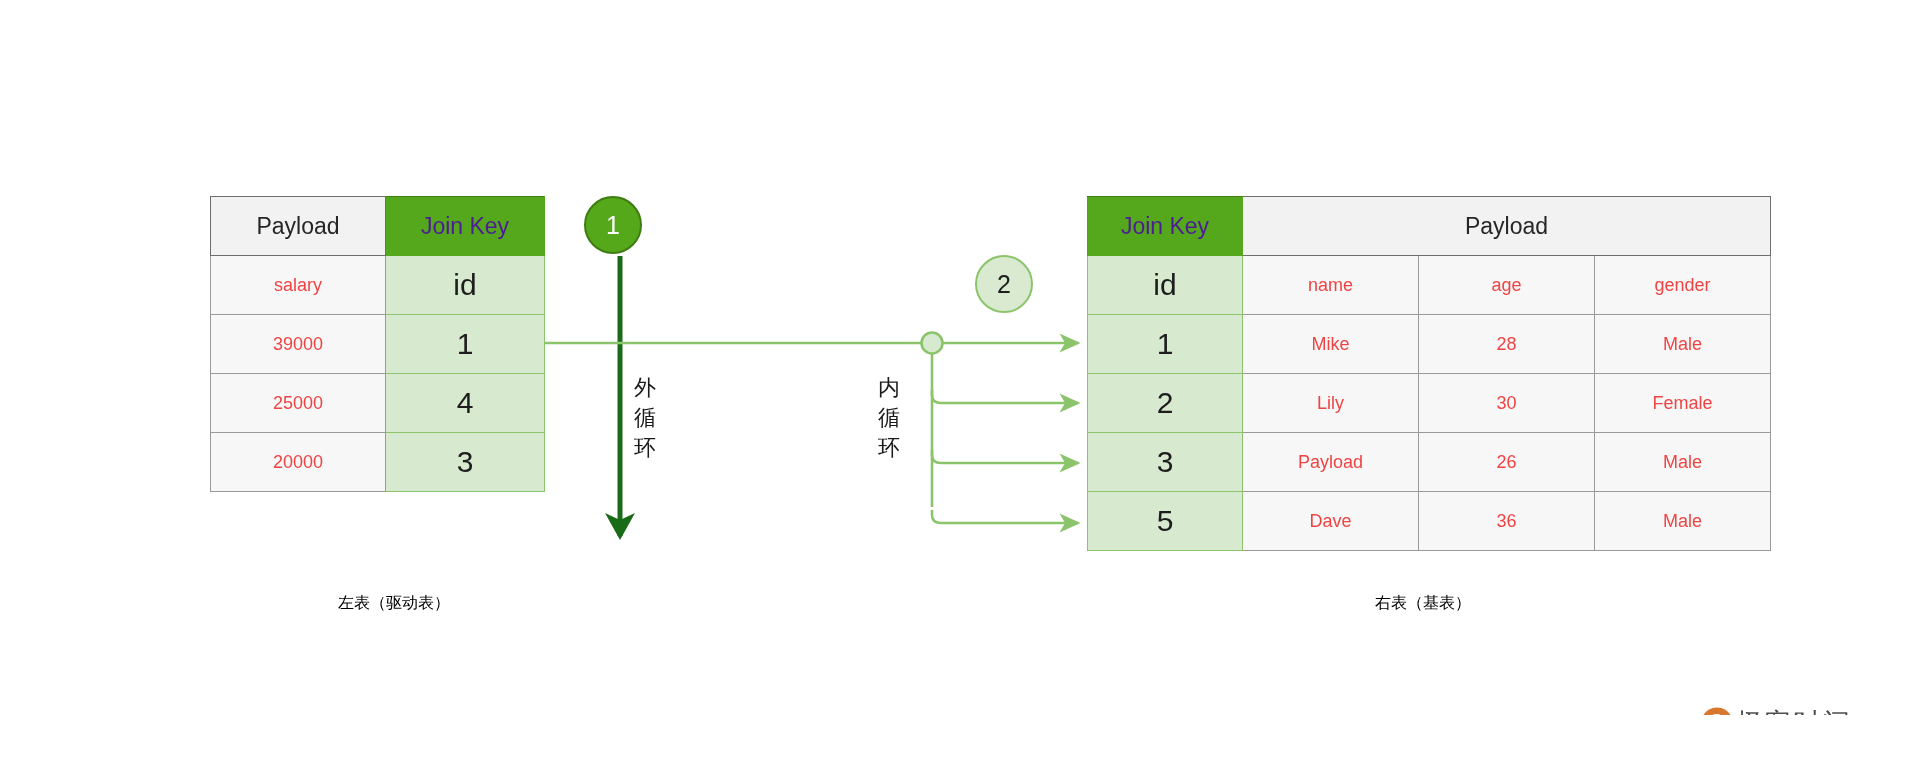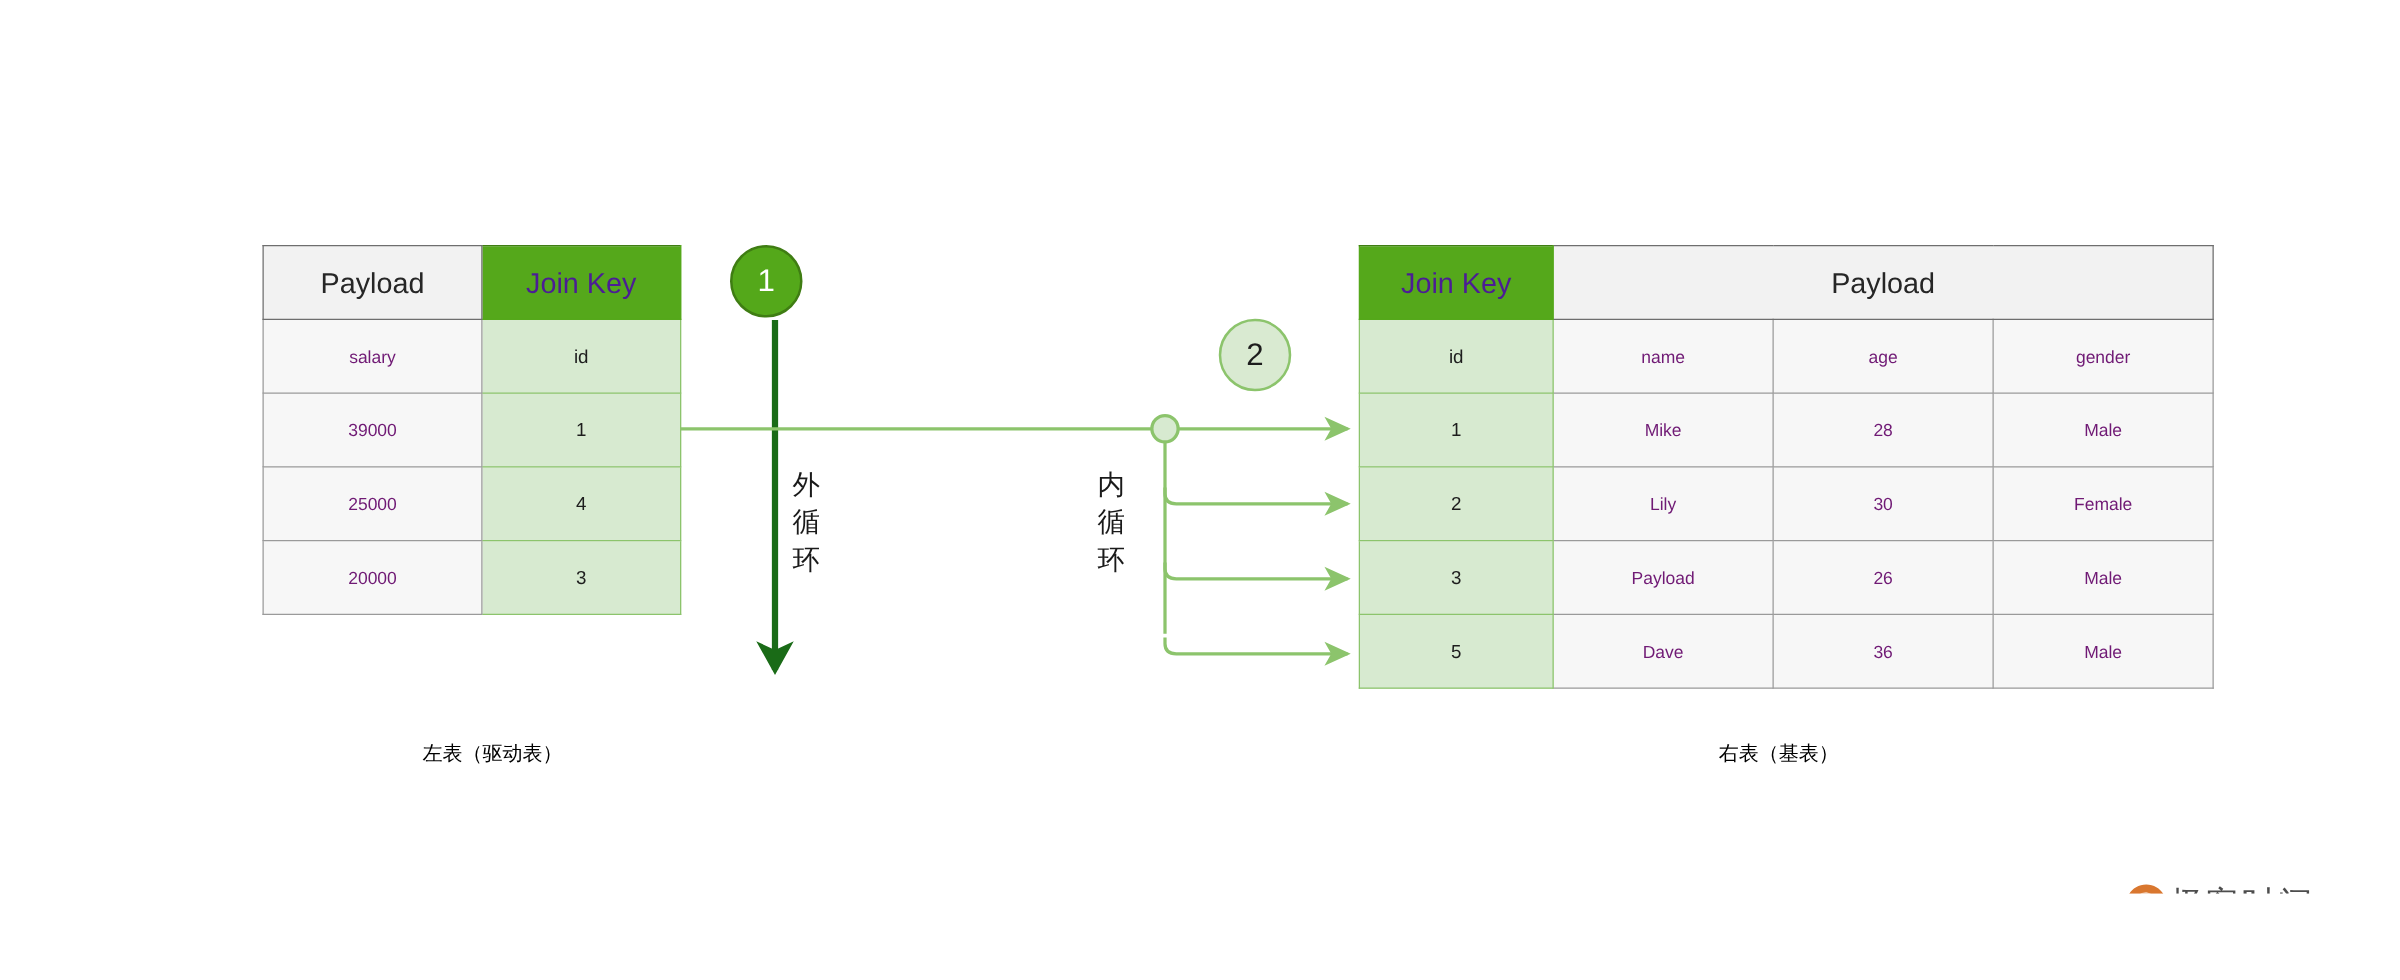--- a/index.html
+++ b/index.html
@@ -26,22 +26,22 @@
     border-collapse: collapse;
     table-layout: fixed;
     background: #fafafa;
   }
   .jtable td, .jtable th {
     border: 1px solid #9a9a9a;
     height: 59px;
     text-align: center;
     vertical-align: middle;
     font-weight: normal;
-    font-size: 14px;
-    color: #701a75;
+    font-size: 18px;
+    color: #ef4444;
     background: #f7f7f7;
     padding: 0;
     box-sizing: border-box;
   }
   .jtable th.hdr-plain {
     color: #262626;
     font-size: 23px;
     background: #f2f2f2;
     border-color: #6e6e6e;
   }
@@ -49,21 +49,21 @@
     background: #55a81b;
     color: #4c1d95;
     font-size: 23px;
     border-color: #55a81b;
     border-top-color: #3f7d13;
   }
   .jtable td.key-cell {
     background: #d7ead0;
     color: #1d1d1d;
     border-color: #8cc46c;
-    font-size: 15px;
+    font-size: 30px;
   }
 
   
   #left-table  { left: 210px; top: 196px; width: 334px; }
   #left-table col.c-payload { width: 175px; }
   #left-table col.c-key     { width: 159px; }
 
   
   #right-table { left: 1087px; top: 196px; width: 683px; }
   #right-table col.c-key { width: 155px; }

